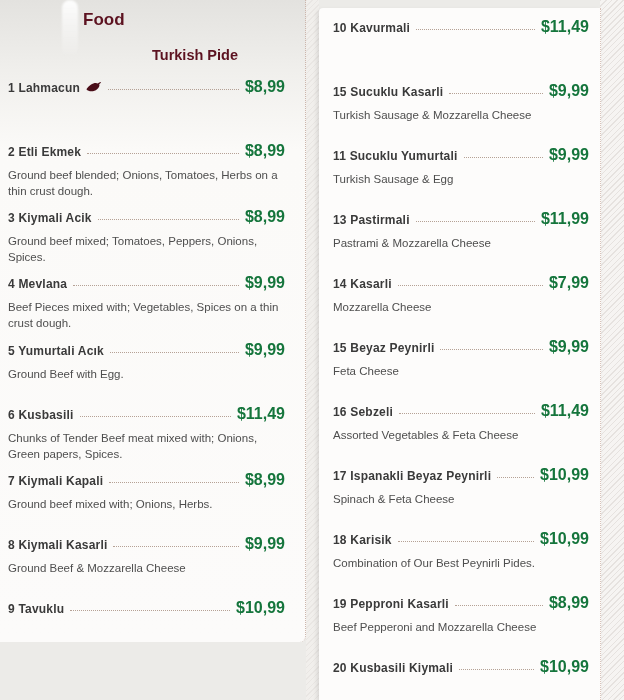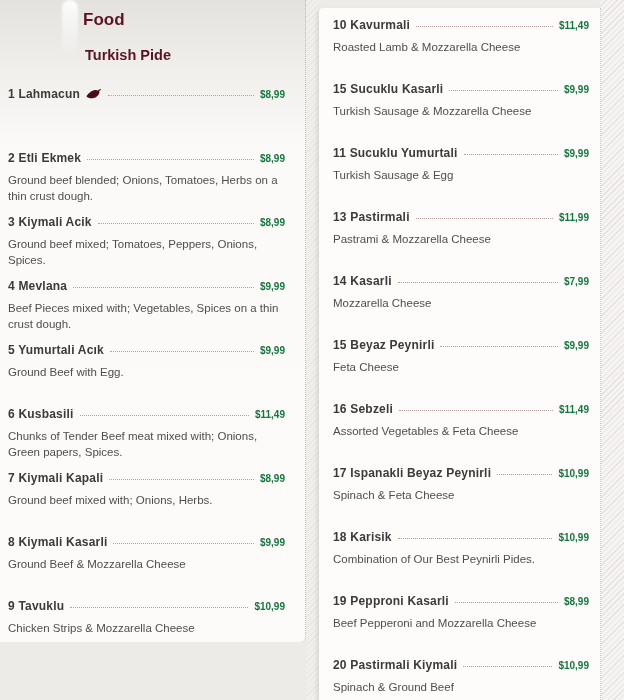--- a/index.html
+++ b/index.html
@@ -36,30 +36,30 @@
     border-right:1px dotted #d8c3ba;
     border-top-left-radius:4px;
     box-shadow:-2px 2px 4px rgba(0,0,0,.10);
   }
   .page-title{
     margin:10px 0 0 83px;
     font-size:17px;font-weight:bold;color:var(--heading,#5c1220);
   }
   .section-title{
     margin:17px 0 0 85px;
-    font-size:14.5px;font-weight:bold;color:var(--heading,#5c1220);
-  }
-  .items{margin-top:24px;padding:0 20px 0 8px;}
+    font-size:14.5px;font-weight:bold;color:var(--heading,#5c1220);text-align:center;
+  }
+  .items{margin-top:15px;padding:0 20px 0 8px;}
   .right-panel .items{margin-top:0;padding:10px 11px 0 14px;}
   .item{min-height:55px;margin-bottom:9px;}
   .item-row{display:flex;align-items:baseline;}
   .item-name{font-size:12px;font-weight:bold;color:var(--name,#3a3a3a);white-space:nowrap;letter-spacing:.2px;}
   .spicy-icon{align-self:center;margin-left:5px;line-height:0;}
   .leader{flex:1 1 auto;min-width:18px;border-bottom:1px dotted var(--leader,#b5a195);margin:0 6px;position:relative;top:-2px;}
-  .price{font-size:10px;font-weight:bold;color:var(--price,#15753c);white-space:nowrap;}
+  .price{font-size:16px;font-weight:bold;color:var(--price,#15753c);white-space:nowrap;}
   .desc{font-size:11.5px;color:var(--desc,#4e4e4e);line-height:1.4;margin-top:7px;padding-right:6px;}
 </style>
 </head>
 <body>
 
 <div class="page">
 
   <div class="hatch-strip"></div>
   <div class="gap-strip"></div>
 
@@ -151,35 +151,33 @@
           <div class="desc">Ground Beef &amp; Mozzarella Cheese</div>
         </div>
 
         <div class="item">
           <div class="item-row">
             <span class="item-name"><span>9</span> <span>Tavuklu</span></span>
 
             <span class="leader"></span>
             <span class="price">$10,99</span>
           </div>
-          <div class="desc">Chicken Strips &amp; Mozzarella Cheese</div>
         </div>
       </div>
   </div>
 
   <div class="panel right-panel">
     <div class="items">
 
         <div class="item">
           <div class="item-row">
             <span class="item-name"><span>10</span> <span>Kavurmali</span></span>
             <span class="leader"></span>
             <span class="price">$11,49</span>
           </div>
-          <div class="desc">Roasted Lamb &amp; Mozzarella Cheese</div>
         </div>
 
         <div class="item">
           <div class="item-row">
             <span class="item-name"><span>15</span> <span>Sucuklu Kasarli</span></span>
             <span class="leader"></span>
             <span class="price">$9,99</span>
           </div>
           <div class="desc">Turkish Sausage &amp; Mozzarella Cheese</div>
         </div>
@@ -251,22 +249,21 @@
           <div class="item-row">
             <span class="item-name"><span>19</span> <span>Pepproni Kasarli</span></span>
             <span class="leader"></span>
             <span class="price">$8,99</span>
           </div>
           <div class="desc">Beef Pepperoni and Mozzarella Cheese</div>
         </div>
 
         <div class="item">
           <div class="item-row">
-            <span class="item-name"><span>20</span> <span>Pastirmali Kiymali</span></span>
-            <span class="leader"></span>
-            <span class="price">$10,99</span>
-          </div>
-          <div class="desc">Spinach &amp; Ground Beef</div>
+            <span class="item-name"><span>20</span> <span>Kusbasili Kiymali</span></span>
+            <span class="leader"></span>
+            <span class="price">$10,99</span>
+          </div>
         </div>
       </div>
   </div>
 
 </div>
 
 </body></html>

